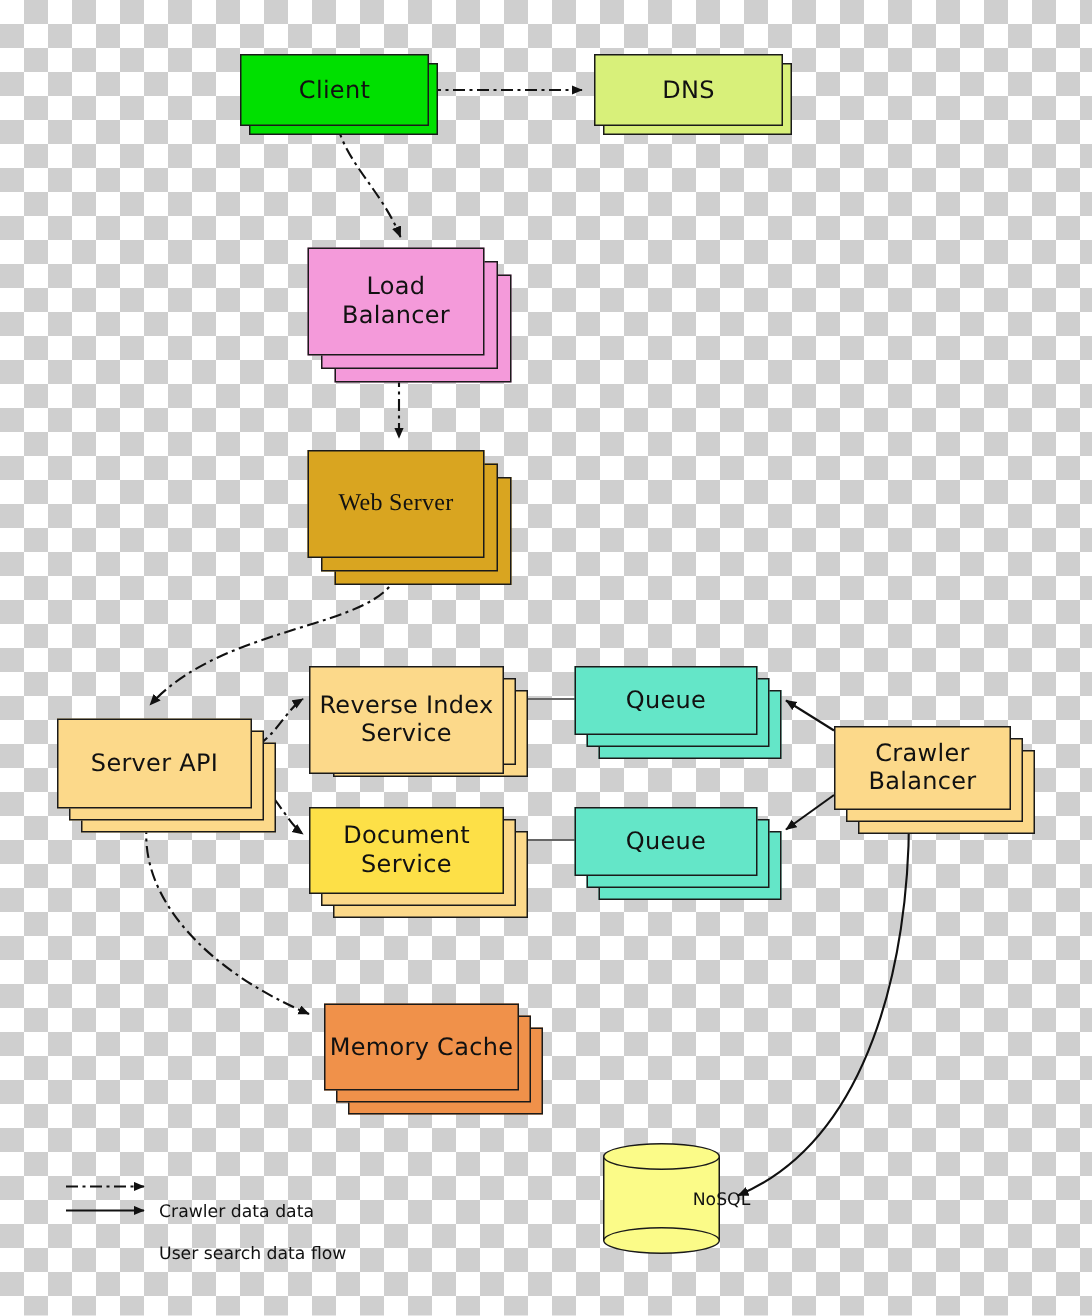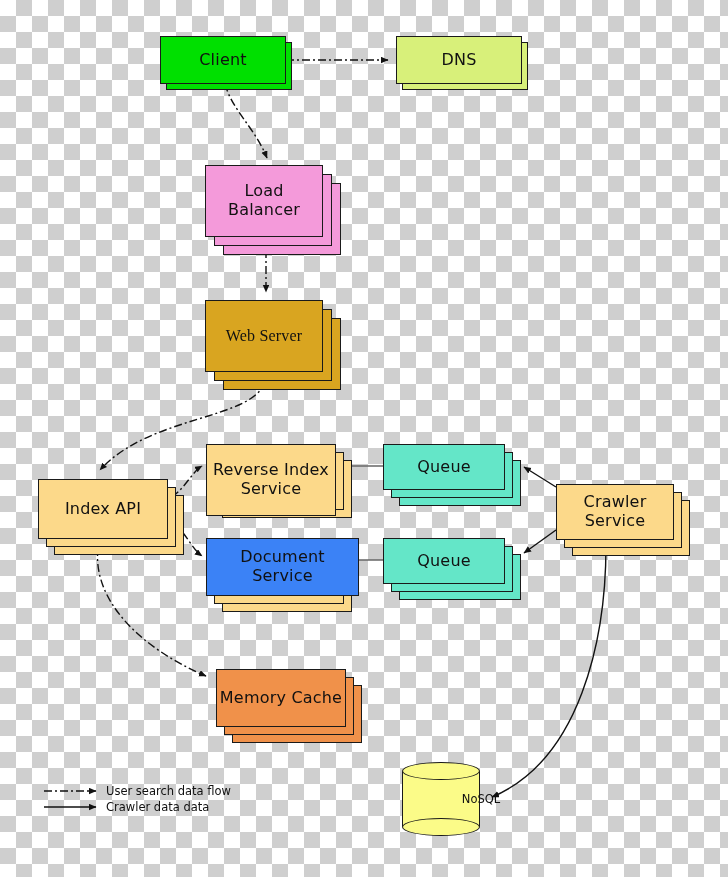--- a/index.html
+++ b/index.html
@@ -172,37 +172,37 @@
     <div class="shadowlayer" style="left:9px; top:9px; width:118px; height:72px; background:#d9a520;"></div>
     <div class="node" style="width:118px; height:72px; background:#d9a520;">
       <span>Web Server</span>
     </div>
   </div>
 
   <div class="stackwrap" style="left:38px; top:479px; width:130px; height:60px;">
     <div class="shadowlayer" style="left:16px; top:16px; width:130px; height:60px; background:#fcd98a;"></div>
     <div class="shadowlayer" style="left:8px; top:8px; width:130px; height:60px; background:#fcd98a;"></div>
     <div class="node" style="width:130px; height:60px; background:#fcd98a;">
-      <span>Index API</span>
+      <span>Server API</span>
     </div>
   </div>
 
   <div class="stackwrap" style="left:206px; top:444px; width:130px; height:58px;">
     <div class="shadowlayer" style="left:16px; top:16px; width:130px; height:58px; background:#fcd98a;"></div>
     <div class="shadowlayer" style="left:8px; top:8px; width:130px; height:58px; background:#fcd98a;"></div>
     <div class="node" style="width:130px; height:72px; background:#fcd98a; white-space:pre-line;">
       <span>Reverse Index
 Service</span>
     </div>
   </div>
 
   <div class="stackwrap" style="left:206px; top:538px; width:130px; height:58px;">
     <div class="shadowlayer" style="left:16px; top:16px; width:130px; height:58px; background:#fcd98a;"></div>
     <div class="shadowlayer" style="left:8px; top:8px; width:130px; height:58px; background:#fcd98a;"></div>
-    <div class="node" style="width:153px; height:58px; background:#3b82f6; white-space:pre-line;">
+    <div class="node" style="width:130px; height:58px; background:#fde047; white-space:pre-line;">
       <span>Document
 Service</span>
     </div>
   </div>
 
   <div class="stackwrap" style="left:383px; top:444px; width:122px; height:46px;">
     <div class="shadowlayer" style="left:16px; top:16px; width:122px; height:46px; background:#64e6c8;"></div>
     <div class="shadowlayer" style="left:8px; top:8px; width:122px; height:46px; background:#64e6c8;"></div>
     <div class="node" style="width:122px; height:46px; background:#64e6c8;">
       <span>Queue</span>
@@ -215,35 +215,35 @@
     <div class="node" style="width:122px; height:46px; background:#64e6c8;">
       <span>Queue</span>
     </div>
   </div>
 
   <div class="stackwrap" style="left:556px; top:484px; width:118px; height:56px;">
     <div class="shadowlayer" style="left:16px; top:16px; width:118px; height:56px; background:#fcd98a;"></div>
     <div class="shadowlayer" style="left:8px; top:8px; width:118px; height:56px; background:#fcd98a;"></div>
     <div class="node" style="width:118px; height:56px; background:#fcd98a; white-space:pre-line;">
       <span>Crawler
-Service</span>
+Balancer</span>
     </div>
   </div>
 
   <div class="stackwrap" style="left:216px; top:645px; width:130px; height:72px;margin-top:24px;">
     <div class="shadowlayer" style="left:16px; top:16px; width:130px; height:58px; background:#f0914a;"></div>
     <div class="shadowlayer" style="left:8px; top:8px; width:130px; height:58px; background:#f0914a;"></div>
     <div class="node" style="width:130px; height:58px; background:#f0914a;">
       <span>Memory Cache</span>
     </div>
   </div>
 
   <div class="db" style="left:402px; top:762px; width:78px; height:74px;">
     <div class="body"></div>
     <div class="bottom"></div>
     <div class="top"></div>
     <div class="label">NoSQL</div>
   </div>
 
-  <div class="legend-label" style="left:106px; top:784px;">User search data flow</div>
+  <div class="legend-label" style="left:106px; top:828px;">User search data flow</div>
   <div class="legend-label" style="left:106px; top:800px;">Crawler data data</div>
 
 </div>
 
 </body></html>

